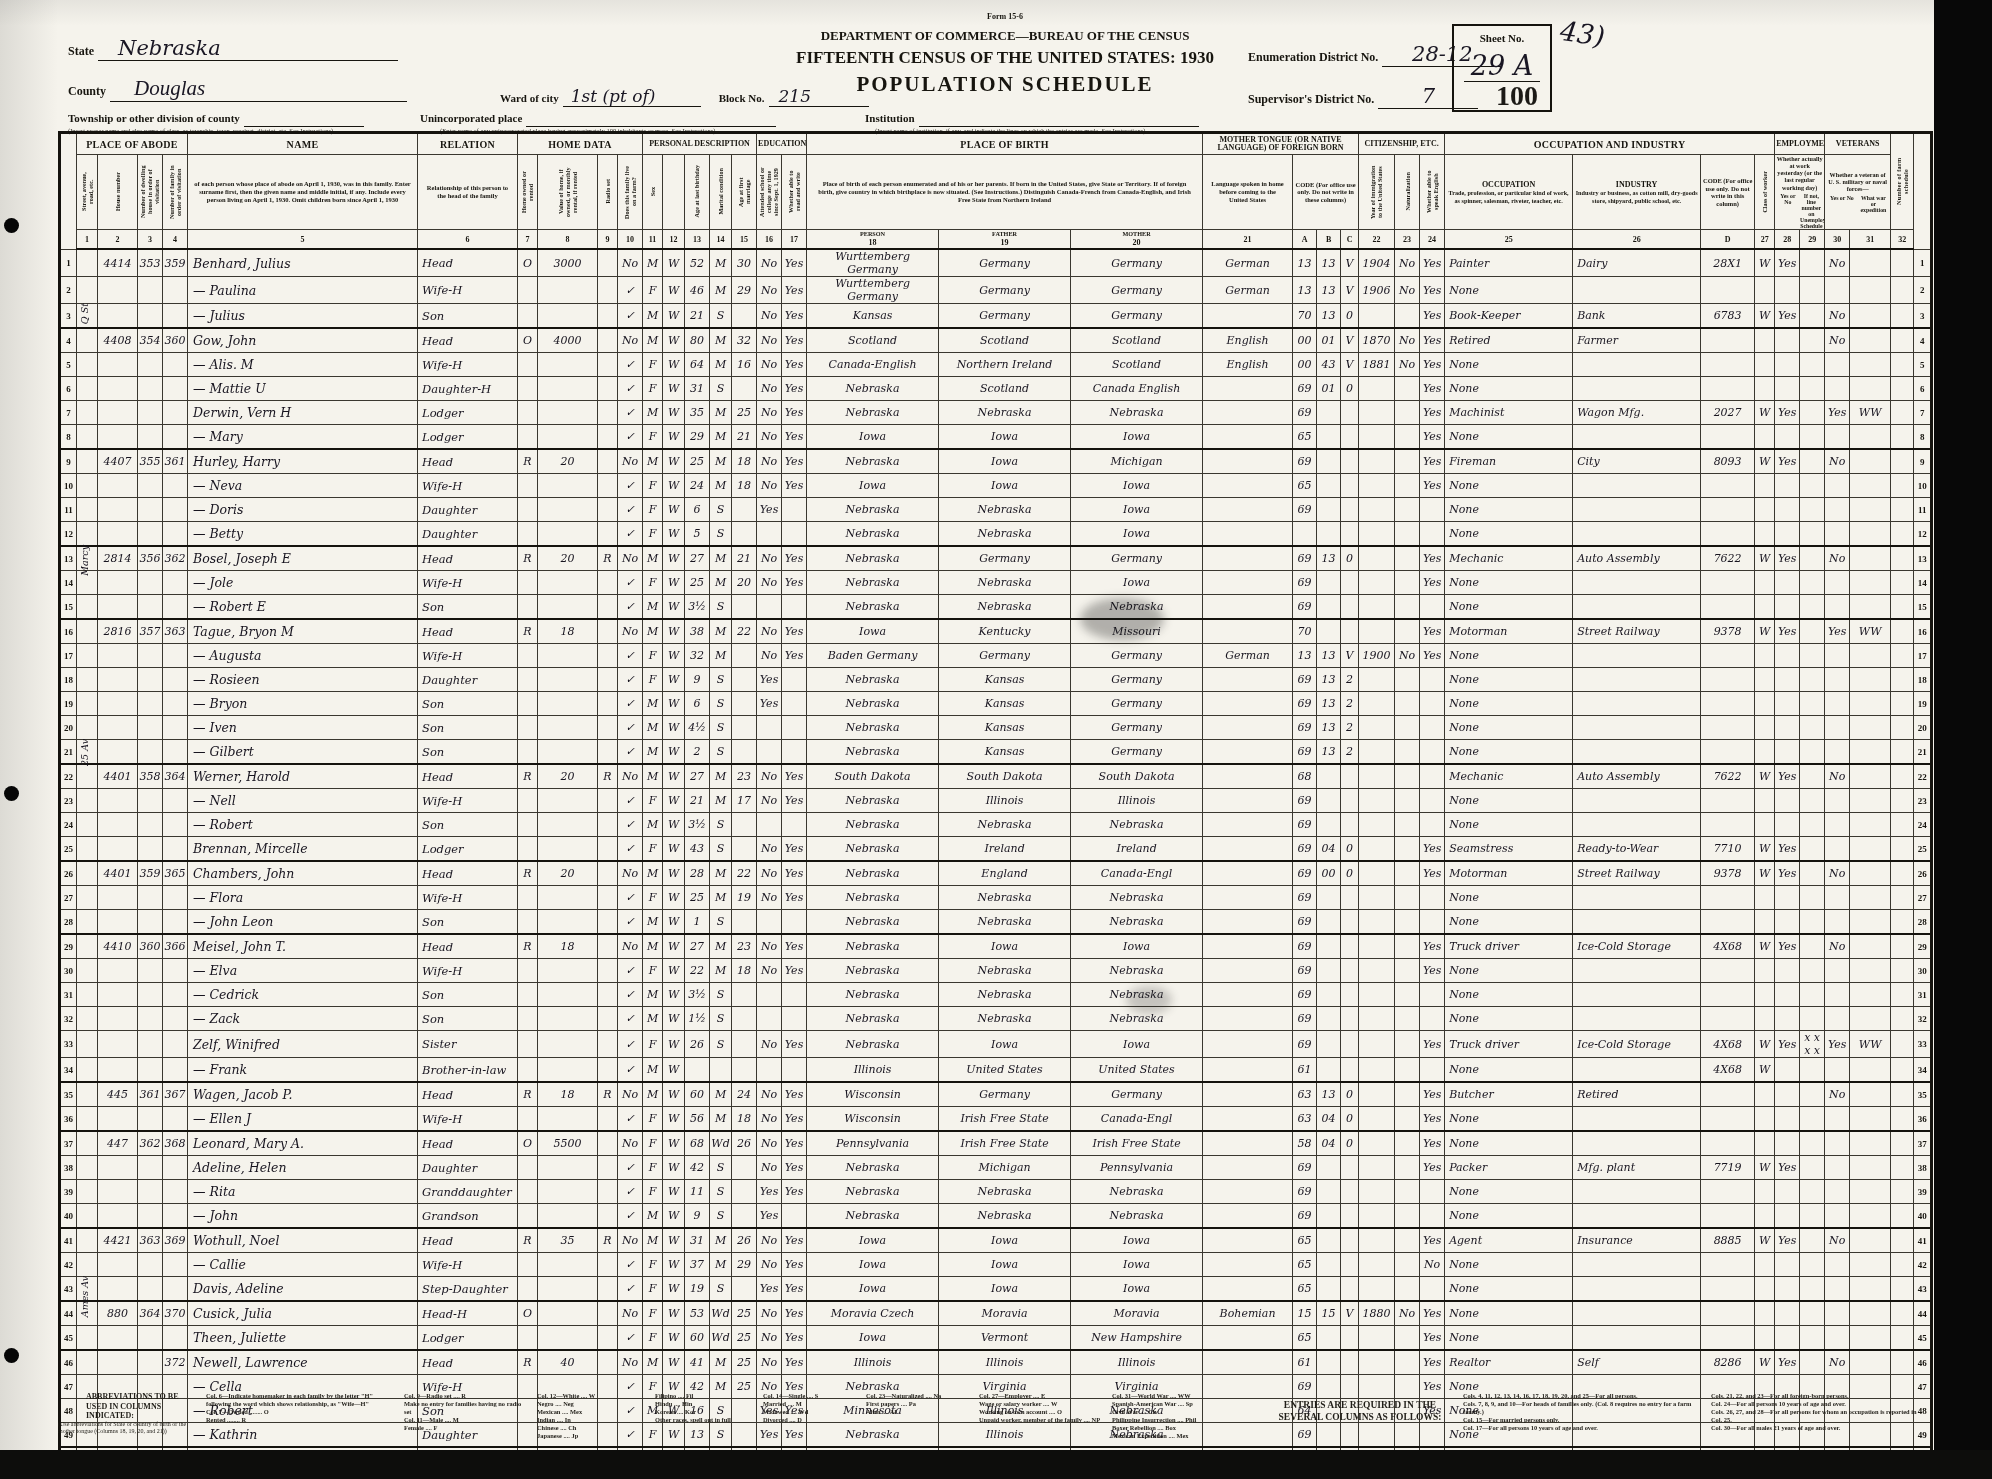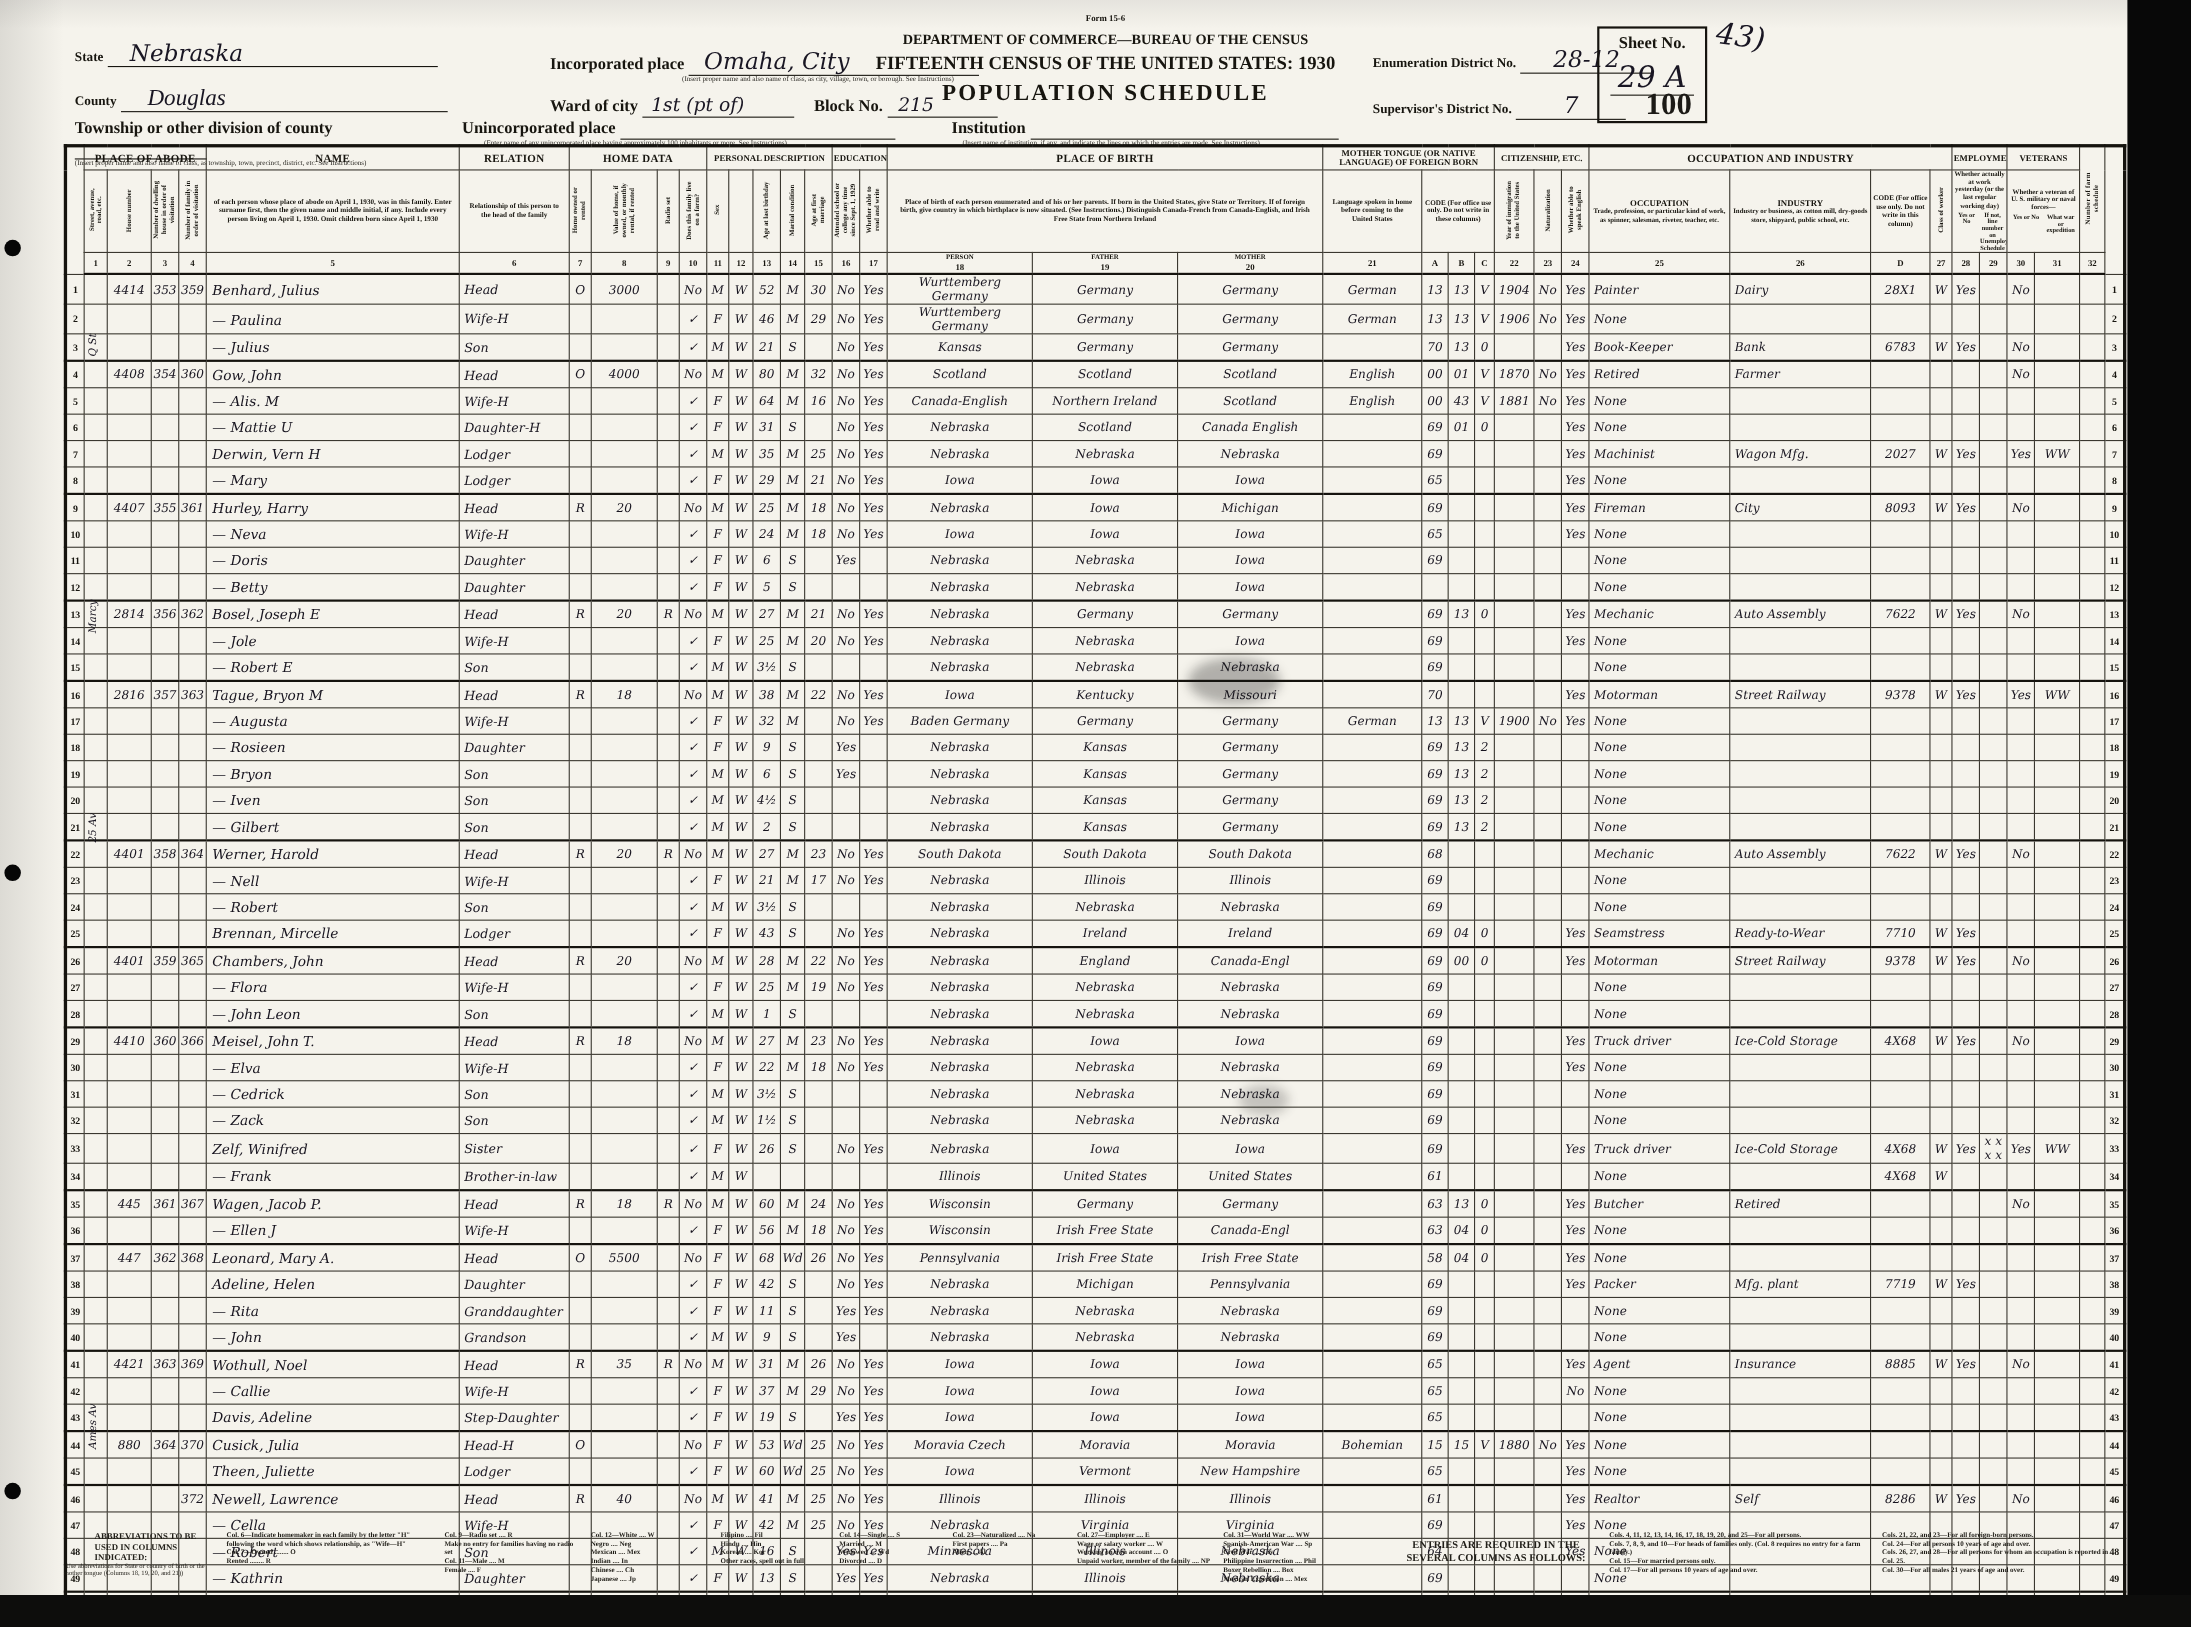--- a/index.html
+++ b/index.html
@@ -2,21 +2,21 @@
 <html><head>
 <meta charset="utf-8">
 <style>
   html,body{margin:0;padding:0;background:#0b0b0b;}
   body{width:1992px;height:1479px;position:relative;overflow:hidden;font-family:"Liberation Serif",serif;}
   .paper{position:absolute;left:0;top:0;width:1936px;height:1452px;background:#f5f3ec;
          background-image:linear-gradient(90deg,rgba(70,70,70,.14),rgba(0,0,0,0) 58px),
                           linear-gradient(180deg,rgba(90,90,90,.10),rgba(0,0,0,0) 26px);}
   .abs{position:absolute;}
   .lbl{font-weight:bold;font-size:12px;color:#17150f;}
-  .lbl-sm{font-weight:bold;font-size:15px;color:#17150f;}
+  .lbl-sm{font-weight:bold;font-size:11px;color:#17150f;}
   .tiny{font-size:6.5px;color:#2a2823;line-height:1.1;}
   .hw{font-family:"DejaVu Serif",serif;font-style:italic;color:#191623;}
   .script-lg{font-family:"DejaVu Serif",serif;font-style:italic;font-size:21px;color:#191623;}
   .script-md{font-family:"DejaVu Serif",serif;font-style:italic;font-size:17px;color:#191623;}
   .uline{border-bottom:1.5px solid #17150f;}
   .title-c{text-align:center;color:#17150f;}
   
   .census-table{position:absolute;left:58px;top:131px;width:1872px;border-collapse:collapse;table-layout:fixed;border:3px solid #15130e;}
   .census-table th,.census-table td{border:1px solid #3a372f;padding:0 1px;overflow:hidden;color:#17150f;vertical-align:middle;}
   .gr th{font-size:10px;font-weight:bold;letter-spacing:.3px;height:20px;text-align:center;}
@@ -67,25 +67,20 @@
   <div class="abs" style="left:68px;top:76px;">
     <span class="lbl">County</span>
     <span class="script-lg uline" style="display:inline-block;width:273px;padding-left:24px;font-family:Liberation Serif, serif;">Douglas</span>
   </div>
   <div class="abs" style="left:68px;top:108px;width:350px;">
     <span class="lbl-sm">Township or other division of county</span>
     <span class="uline" style="display:inline-block;width:120px;">&nbsp;</span>
     <div class="tiny">(Insert proper name and also name of class, as township, town, precinct, district, etc.   See Instructions)</div>
   </div>
 
-  <div class="abs" style="left:500px;top:44px;">
-    <span class="lbl-sm">Incorporated place</span>
-    <span class="script-lg uline" style="display:inline-block;width:250px;padding-left:14px;">Omaha, City</span>
-    <div class="tiny" style="padding-left:120px;">(Insert proper name and also name of class, as city, village, town, or borough.   See Instructions)</div>
-  </div>
   <div class="abs" style="left:500px;top:86px;">
     <span class="lbl-sm">Ward of city</span>
     <span class="script-md uline" style="display:inline-block;width:130px;padding-left:8px;">1st (pt of)</span>
     <span class="lbl-sm" style="margin-left:14px;">Block No.</span>
     <span class="script-md uline" style="display:inline-block;width:90px;padding-left:10px;">215</span>
   </div>
   <div class="abs" style="left:420px;top:108px;width:430px;">
     <span class="lbl-sm">Unincorporated place</span>
     <span class="uline" style="display:inline-block;width:250px;">&nbsp;</span>
     <div class="tiny" style="padding-left:20px;">(Enter name of any unincorporated place having approximately 100 inhabitants or more.   See Instructions)</div>

